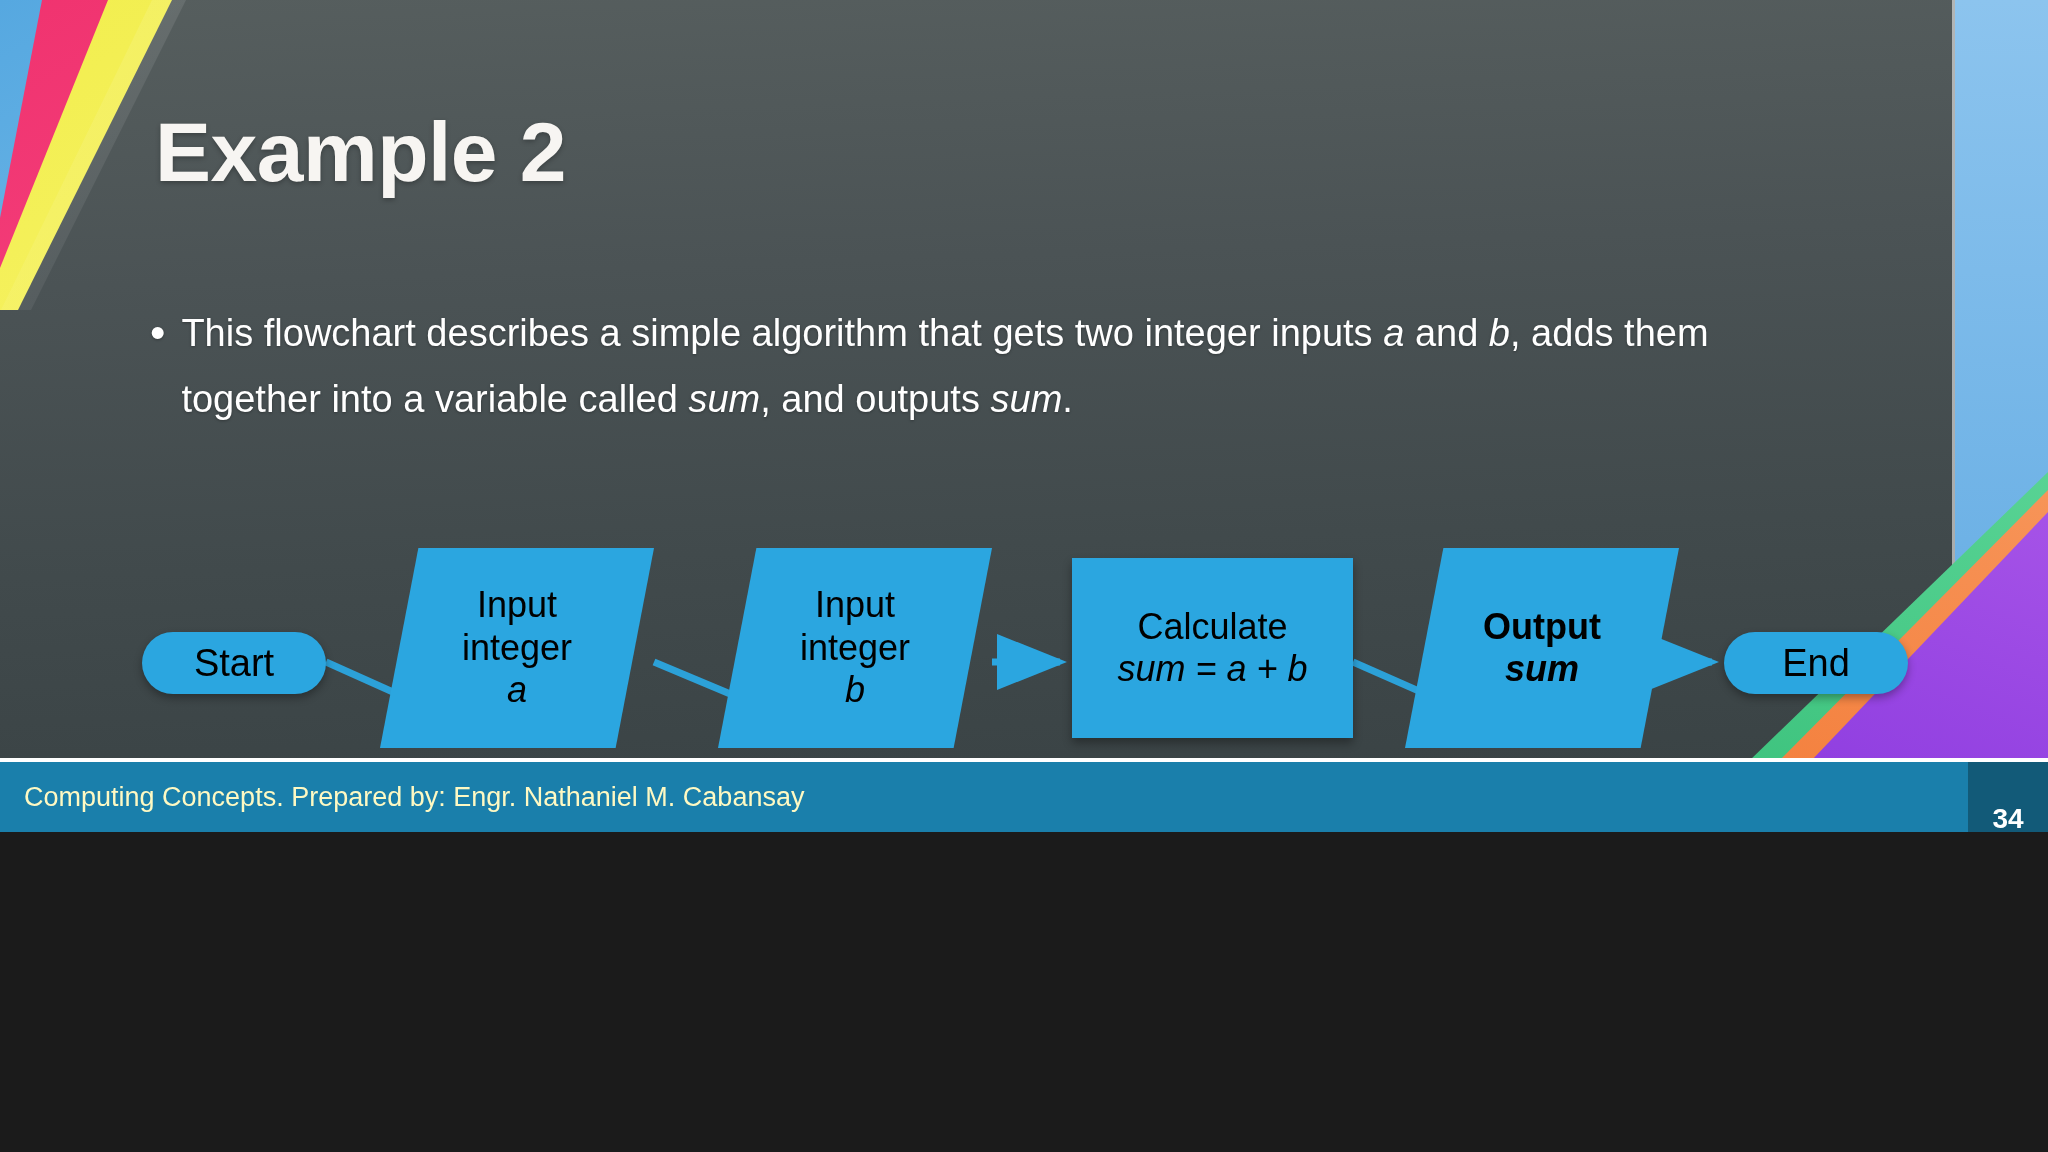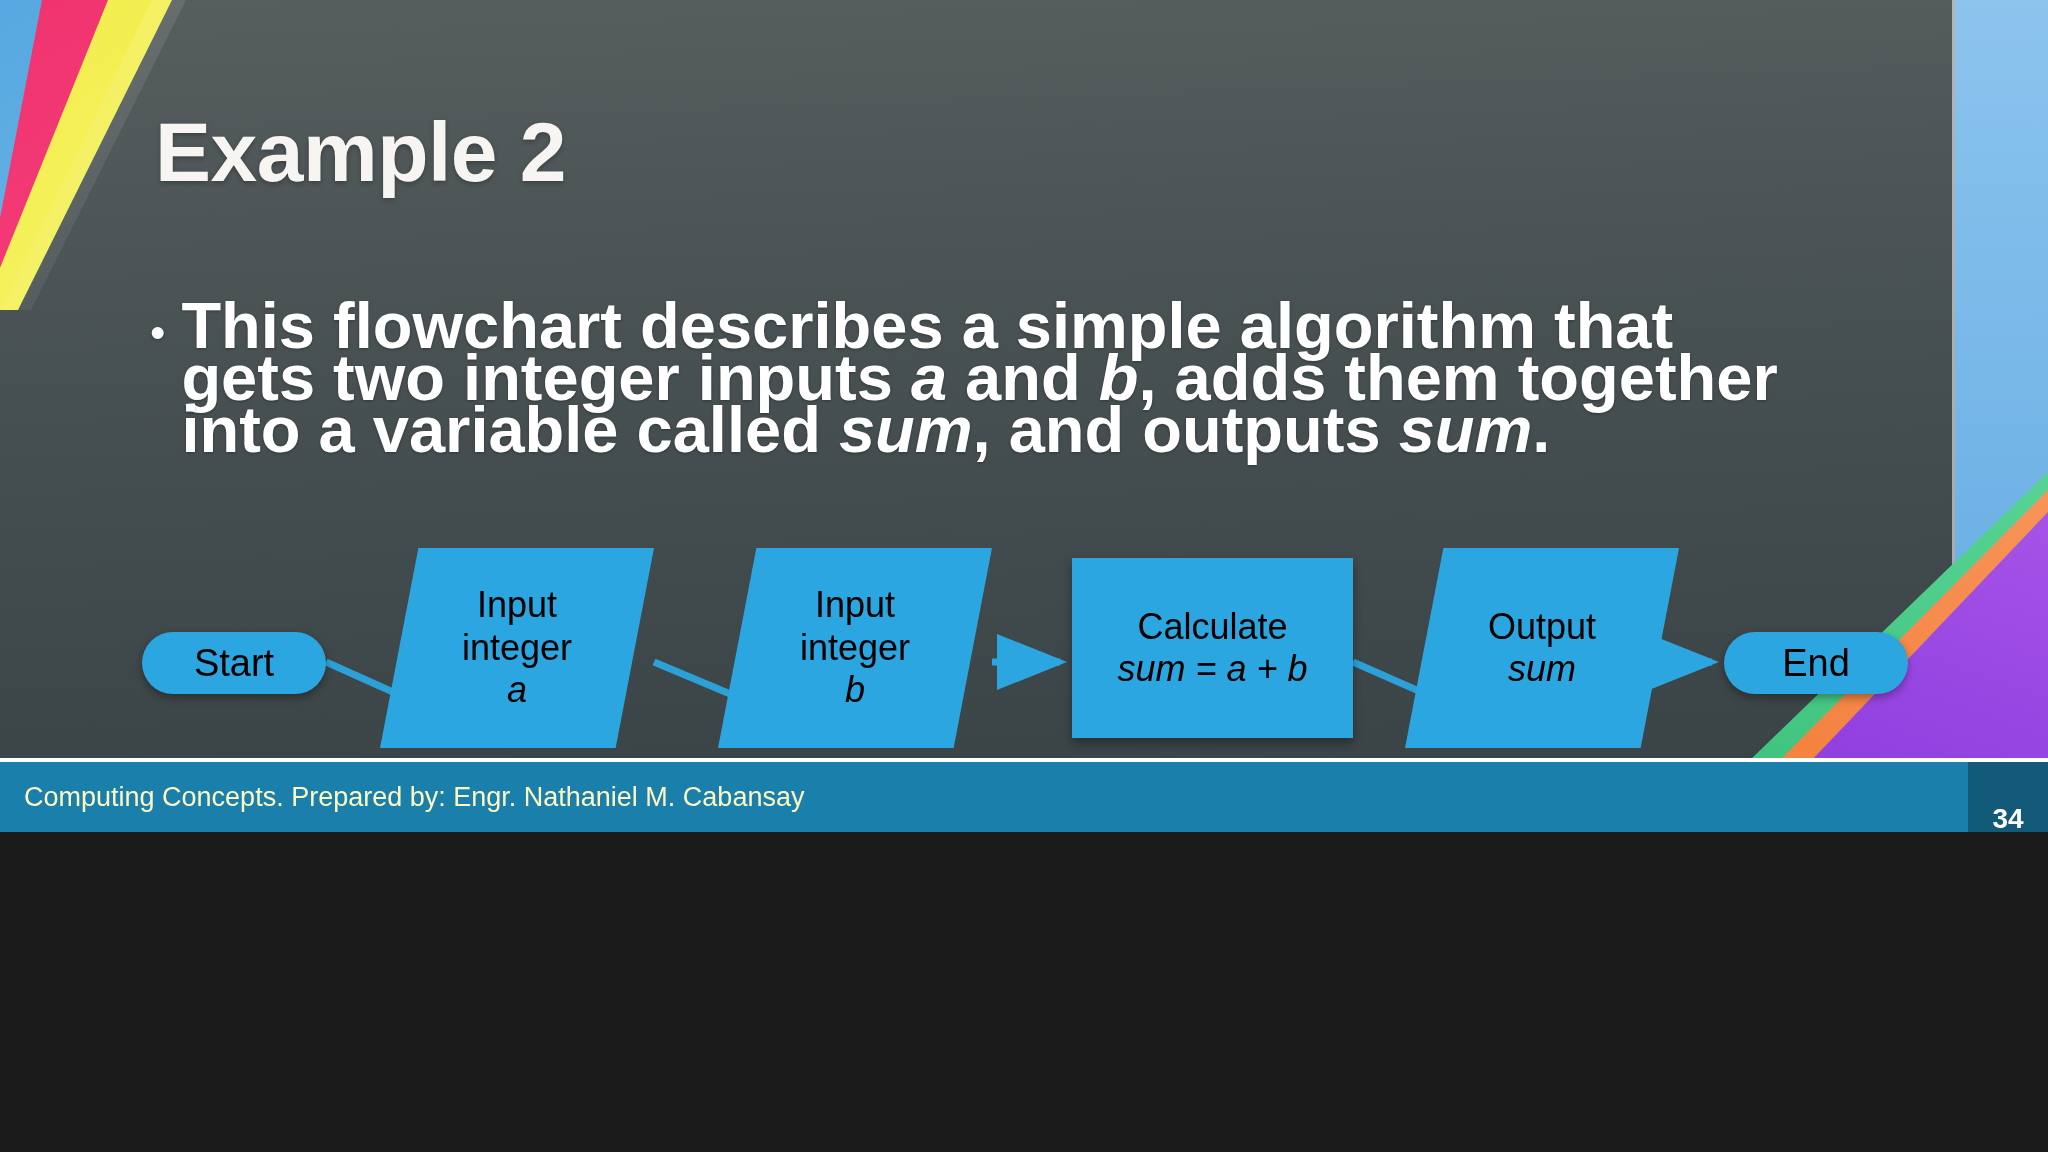--- a/index.html
+++ b/index.html
@@ -104,23 +104,23 @@
     color: #ffffff;
     text-shadow: 0 1px 3px rgba(0,0,0,.30);
   }
   #bullet-dot {
     font-size: 44px;
     line-height: 66px;
     margin-right: 16px;
     flex: 0 0 auto;
   }
   #bullet-text {
-    font-size: 65px;
-    line-height: 52px;
-    font-weight: 700;
+    font-size: 38px;
+    line-height: 66px;
+    font-weight: 400;
   }
   #bullet-text i { font-style: italic; }
 
   
   #flow {
     position: absolute;
     left: 0;
     top: 548px;
     width: 2048px;
     height: 250px;
@@ -155,21 +155,21 @@
     margin-top: 8px;
   }
   .node i { font-style: italic; }
   .node .ln { display: block; }
 
   
   #n-start   { left: 142px;  top: 84px;  width: 184px; }
   #n-in-a    { left: 380px;  top: 0px;   width: 274px; height: 200px; }
   #n-in-b    { left: 718px;  top: 0px;   width: 274px; height: 200px; }
   #n-calc    { left: 1072px; top: 2px;   width: 281px; height: 180px; }
-  #n-out     { left: 1405px; top: 0px;   width: 274px; height: 200px; }
+  #n-out     { left: 1405px; top: 0px;   width: 274px; height: 200px; font-weight: bold; }
   #n-end     { left: 1724px; top: 84px;  width: 184px; }
 
   .para-shape {
     clip-path: polygon(14% 0, 100% 0, 86% 100%, 0 100%);
   }
 
   
   #footer {
     position: absolute;
     left: 0;

